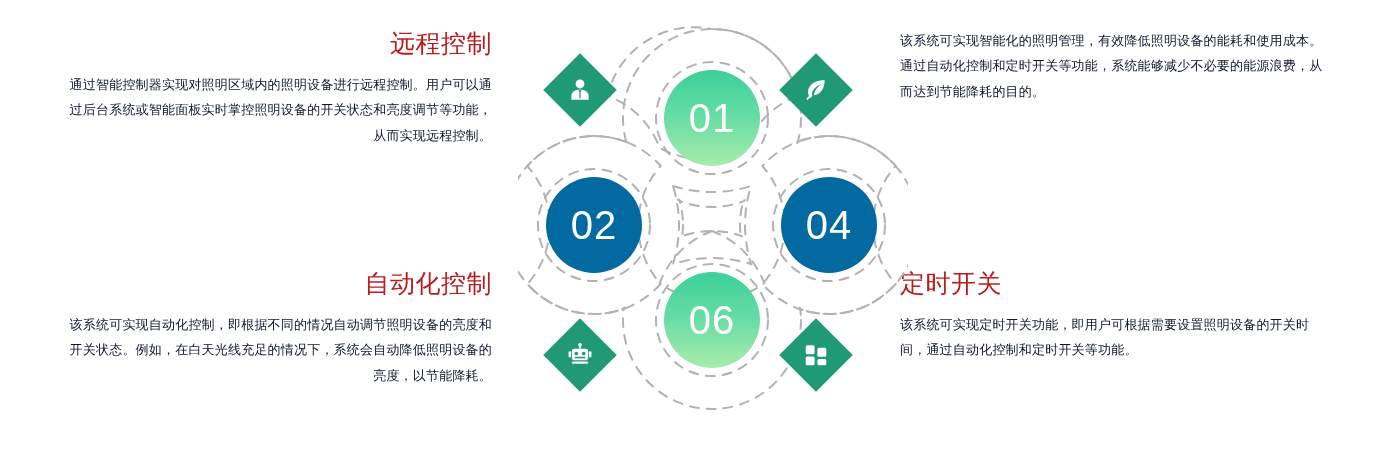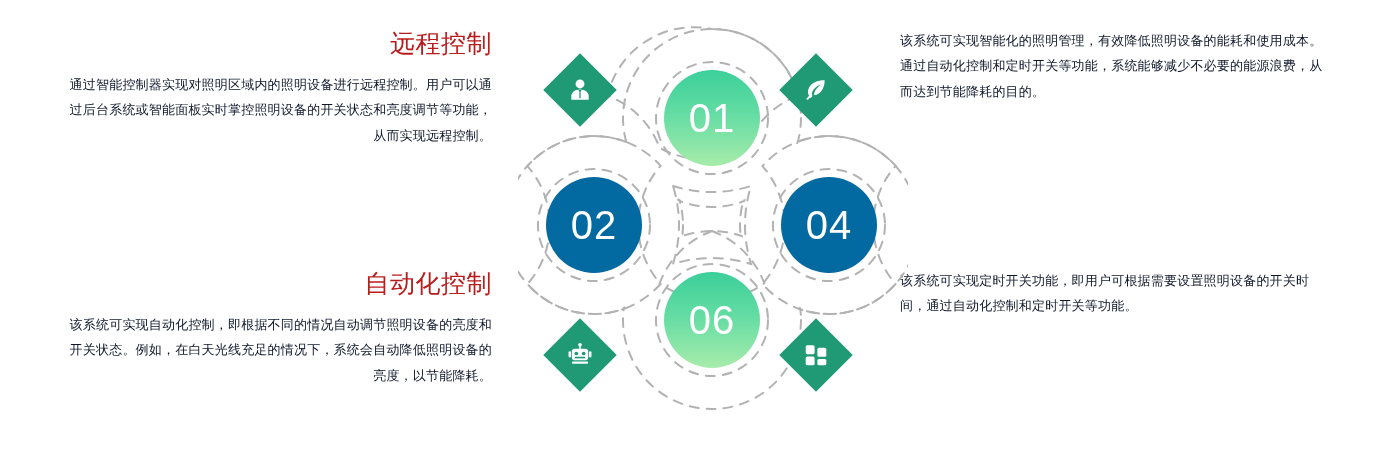--- a/index.html
+++ b/index.html
@@ -112,20 +112,21 @@
   <div class="col col-left block-bl">
     <div class="heading">自动化控制</div>
     <div class="body">该系统可实现自动化控制，即根据不同的情况自动调节照明设备的亮度和开关状态。例如，在白天光线充足的情况下，系统会自动降低照明设备的亮度，以节能降耗。</div>
   </div>
 
   <div class="col col-right block-tr">
     <div class="body">该系统可实现智能化的照明管理，有效降低照明设备的能耗和使用成本。通过自动化控制和定时开关等功能，系统能够减少不必要的能源浪费，从而达到节能降耗的目的。</div>
   </div>
 
   <div class="col col-right block-br">
+    <div class="heading">定时开关</div>
     <div class="body">该系统可实现定时开关功能，即用户可根据需要设置照明设备的开关时间，通过自动化控制和定时开关等功能。</div>
   </div>
 
   <div class="diagram">
 
     <svg viewBox="0 0 390 410" xmlns="http://www.w3.org/2000/svg">
       <g fill="none" stroke="#b2b2b2" stroke-width="2" stroke-dasharray="9 8" stroke-linecap="round">
 
         <circle cx="194" cy="106" r="89"></circle>
         <circle cx="76" cy="213" r="89"></circle>

